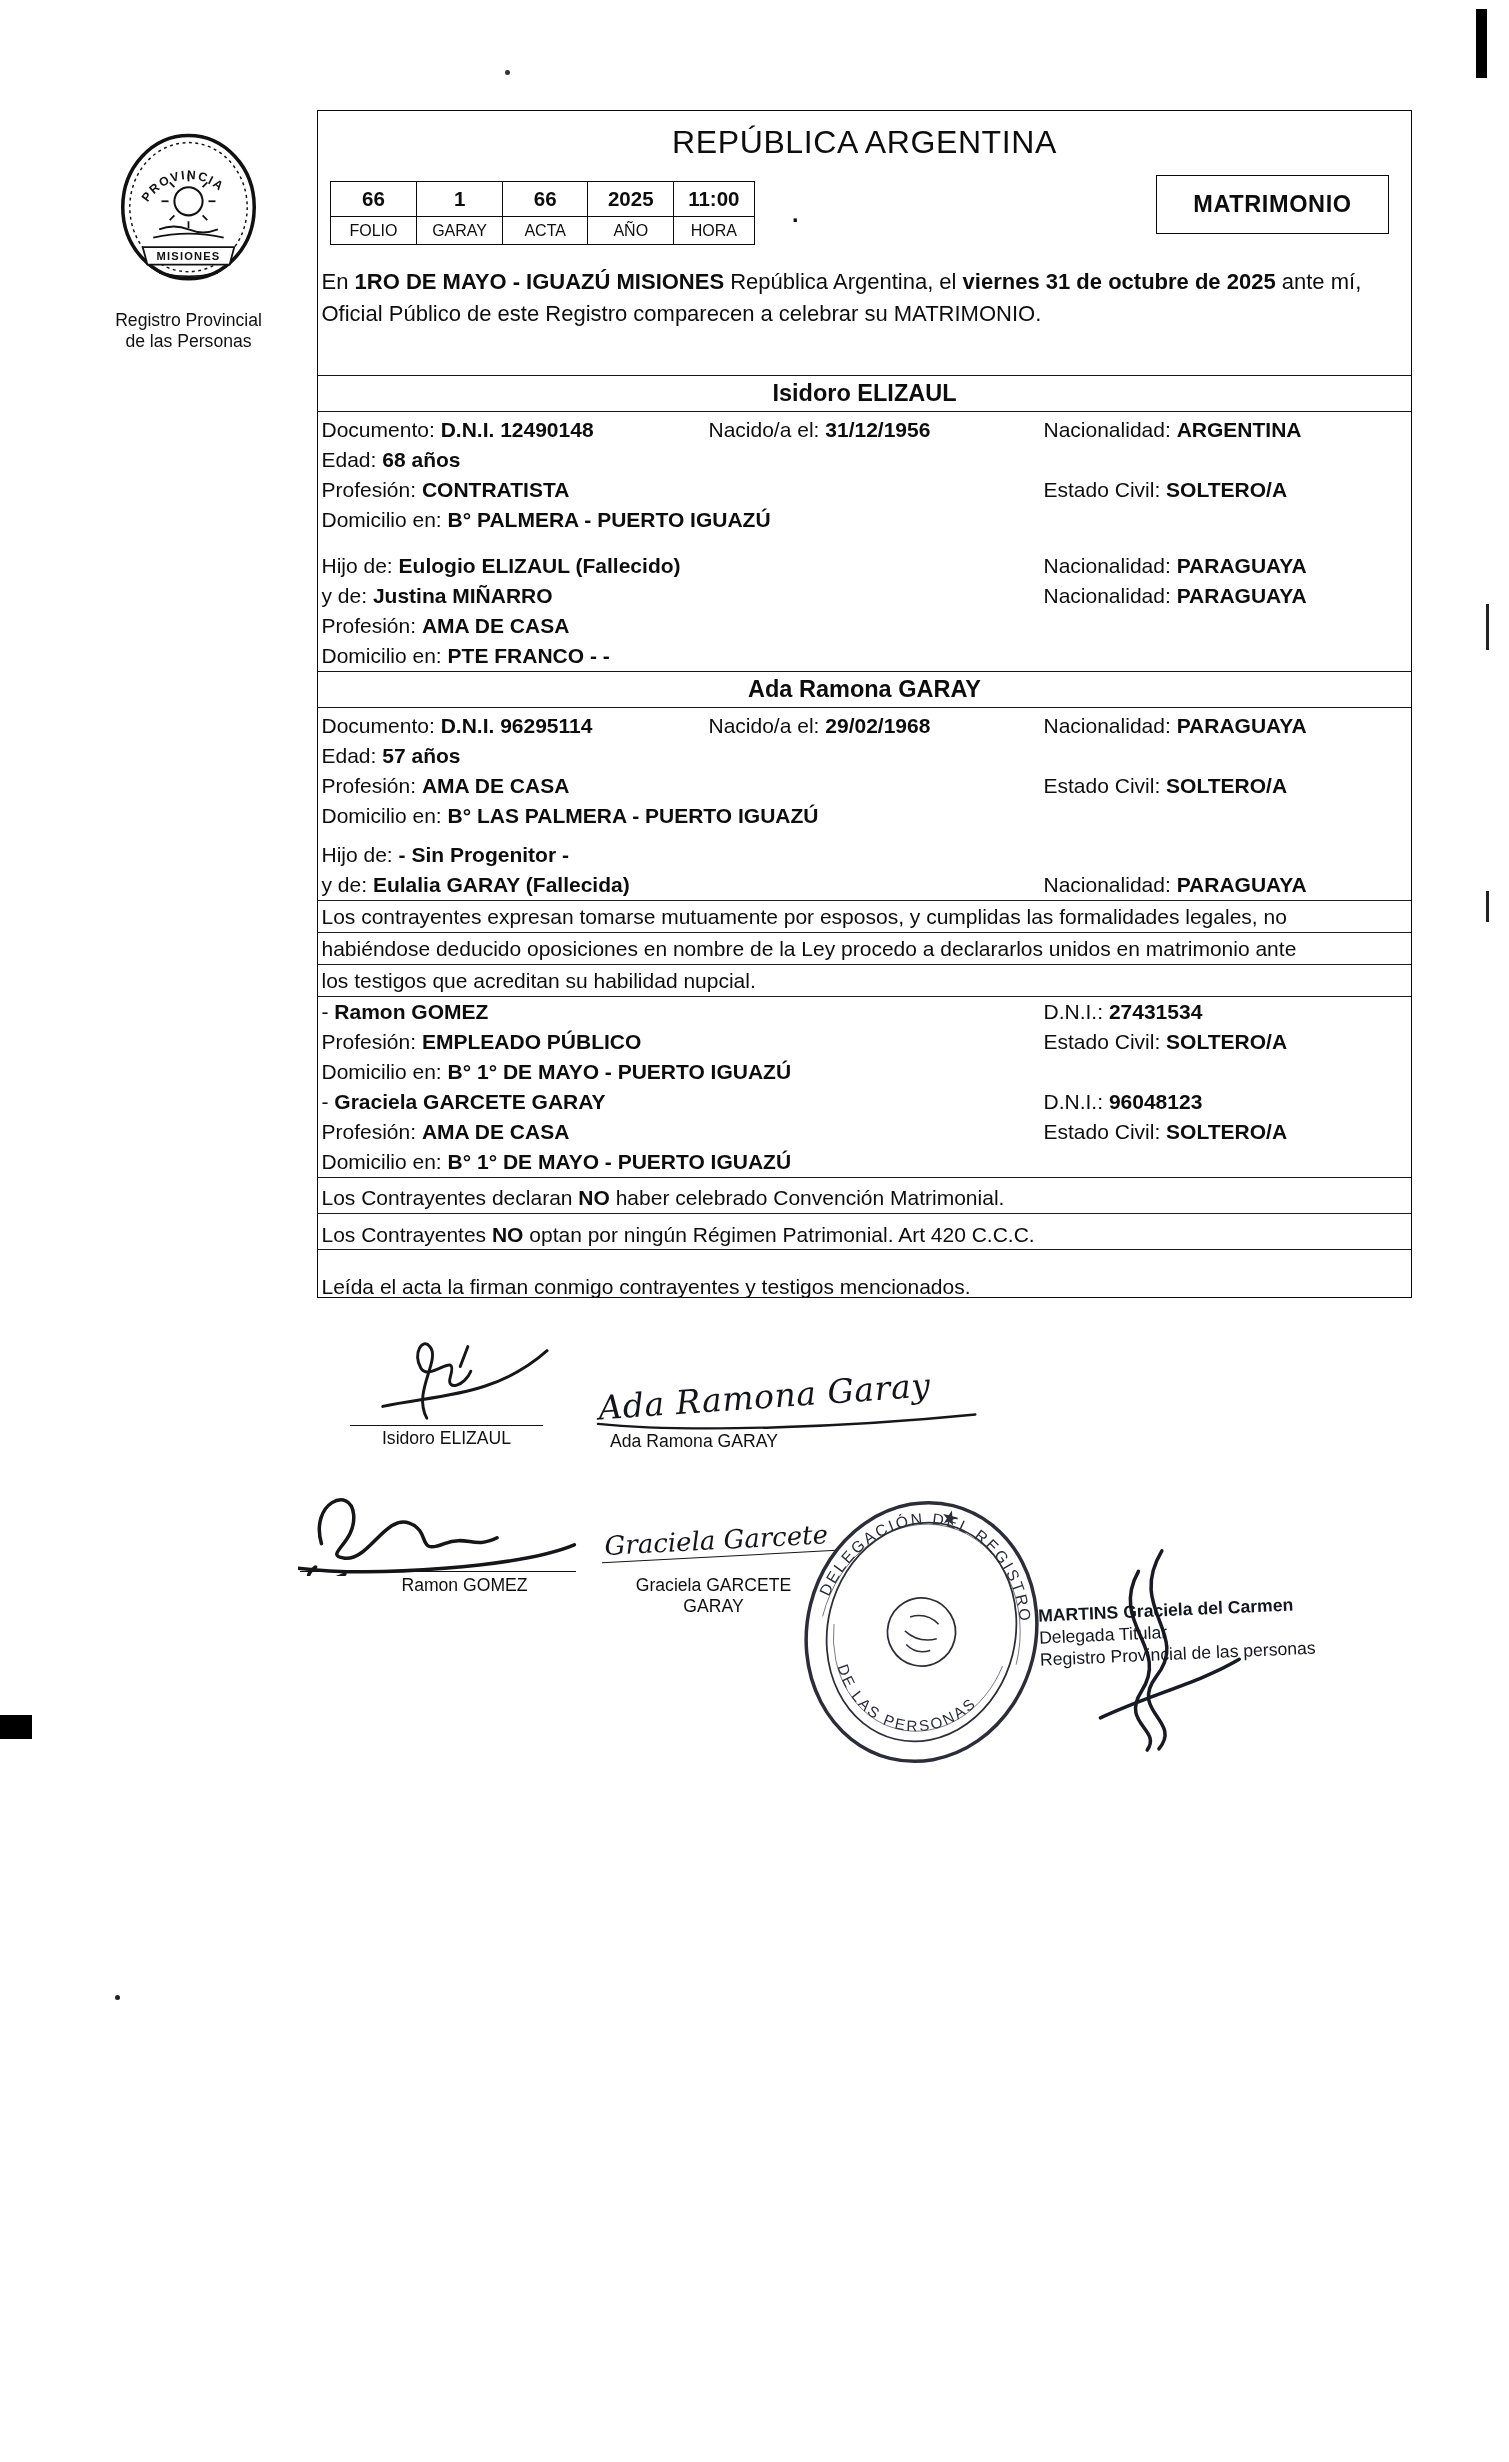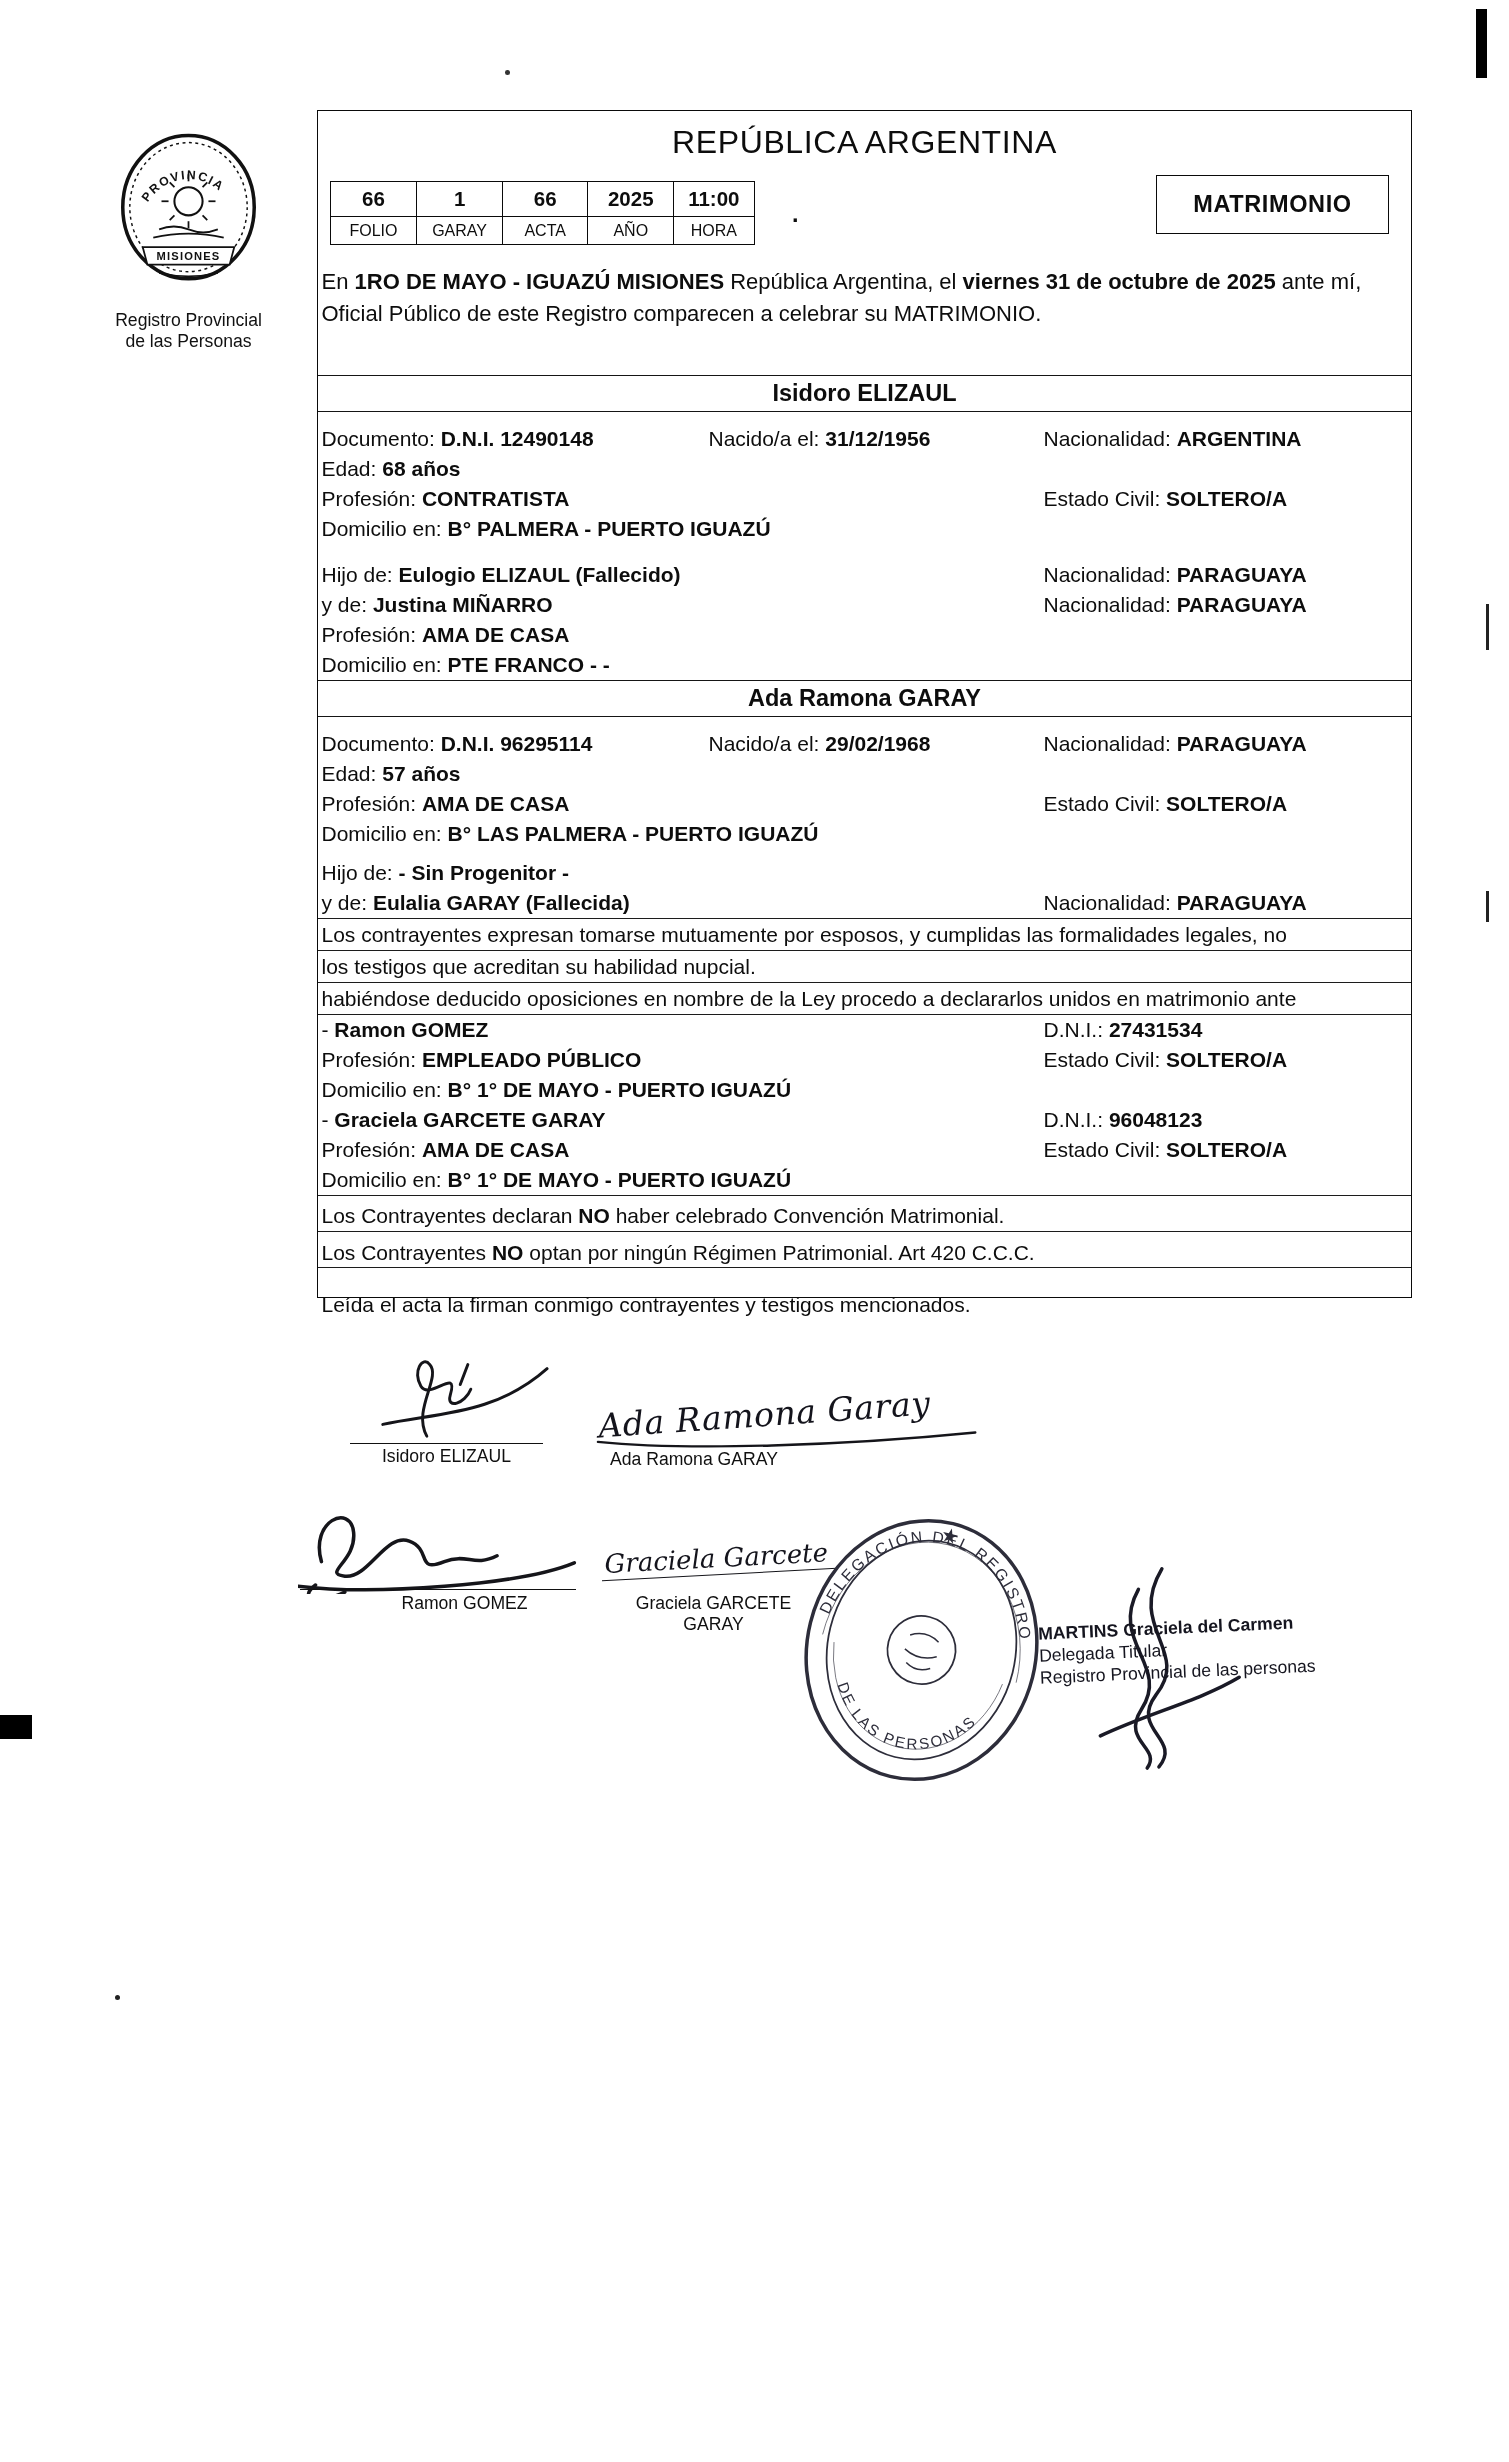--- a/index.html
+++ b/index.html
@@ -28,21 +28,21 @@
   table.rec-table td:nth-child(5){width:75px;}
   .stray-period{position:absolute;left:474px;top:20px;font-size:23.5px;font-weight:bold;}
   .act-box{position:absolute;right:22px;top:-5.9px;width:233px;height:59px;border:1.8px solid #0a0a0a;
            box-sizing:border-box;display:flex;align-items:center;justify-content:center;
            font-size:23.5px;font-weight:bold;letter-spacing:0.6px;}
   .intro{margin:17.6px 0 0 0;padding-left:3.5px;font-size:22px;line-height:32px;width:1085px;}
   .b{font-weight:bold;}
   .heading{text-align:center;font-weight:bold;font-size:23.5px;line-height:27px;
            border-top:1.2px solid #151515;border-bottom:1.2px solid #151515;padding:4.1px 0;}
   .heading.first{margin-top:45px;}
-  .rows{margin-top:12px;}
+  .rows{margin-top:3px;}
   .row{display:flex;font-size:21px;line-height:30px;padding-left:3.5px;}
   .pair{display:flex;white-space:pre;}
   .val{font-weight:bold;margin-left:5.9px;}
   .c1{width:387px;}
   .c2{width:335px;}
   .c3{flex:1;}
   .wide{width:722px;}
   .spacer28{height:16.4px;}
   .spacer14{height:8.2px;}
   .ruled{border-bottom:1.2px solid #1c1c1c;}
@@ -191,22 +191,22 @@
     <div class="row">
       <div class="pair wide"><span>Hijo de:</span><span class="val">- Sin Progenitor -</span></div>
     </div>
     <div class="row ruled">
       <div class="pair wide"><span>y de:</span><span class="val">Eulalia GARAY (Fallecida)</span></div>
       <div class="pair c3"><span>Nacionalidad:</span><span class="val">PARAGUAYA</span></div>
     </div>
   </div>
 
   <div class="para ruled">Los contrayentes expresan tomarse mutuamente por esposos, y cumplidas las formalidades legales, no</div>
+  <div class="para ruled">habiéndose deducido oposiciones en nombre de la Ley procedo a declararlos unidos en matrimonio ante</div>
   <div class="para ruled">los testigos que acreditan su habilidad nupcial.</div>
-  <div class="para ruled">habiéndose deducido oposiciones en nombre de la Ley procedo a declararlos unidos en matrimonio ante</div>
 
   <div class="rows" style="margin-top:0;">
     <div class="row">
       <div class="pair wide"><span>- </span><span class="b">Ramon GOMEZ</span></div>
       <div class="pair c3"><span>D.N.I.:</span><span class="val">27431534</span></div>
     </div>
     <div class="row">
       <div class="pair wide"><span>Profesión:</span><span class="val">EMPLEADO PÚBLICO</span></div>
       <div class="pair c3"><span>Estado Civil:</span><span class="val">SOLTERO/A</span></div>
     </div>

